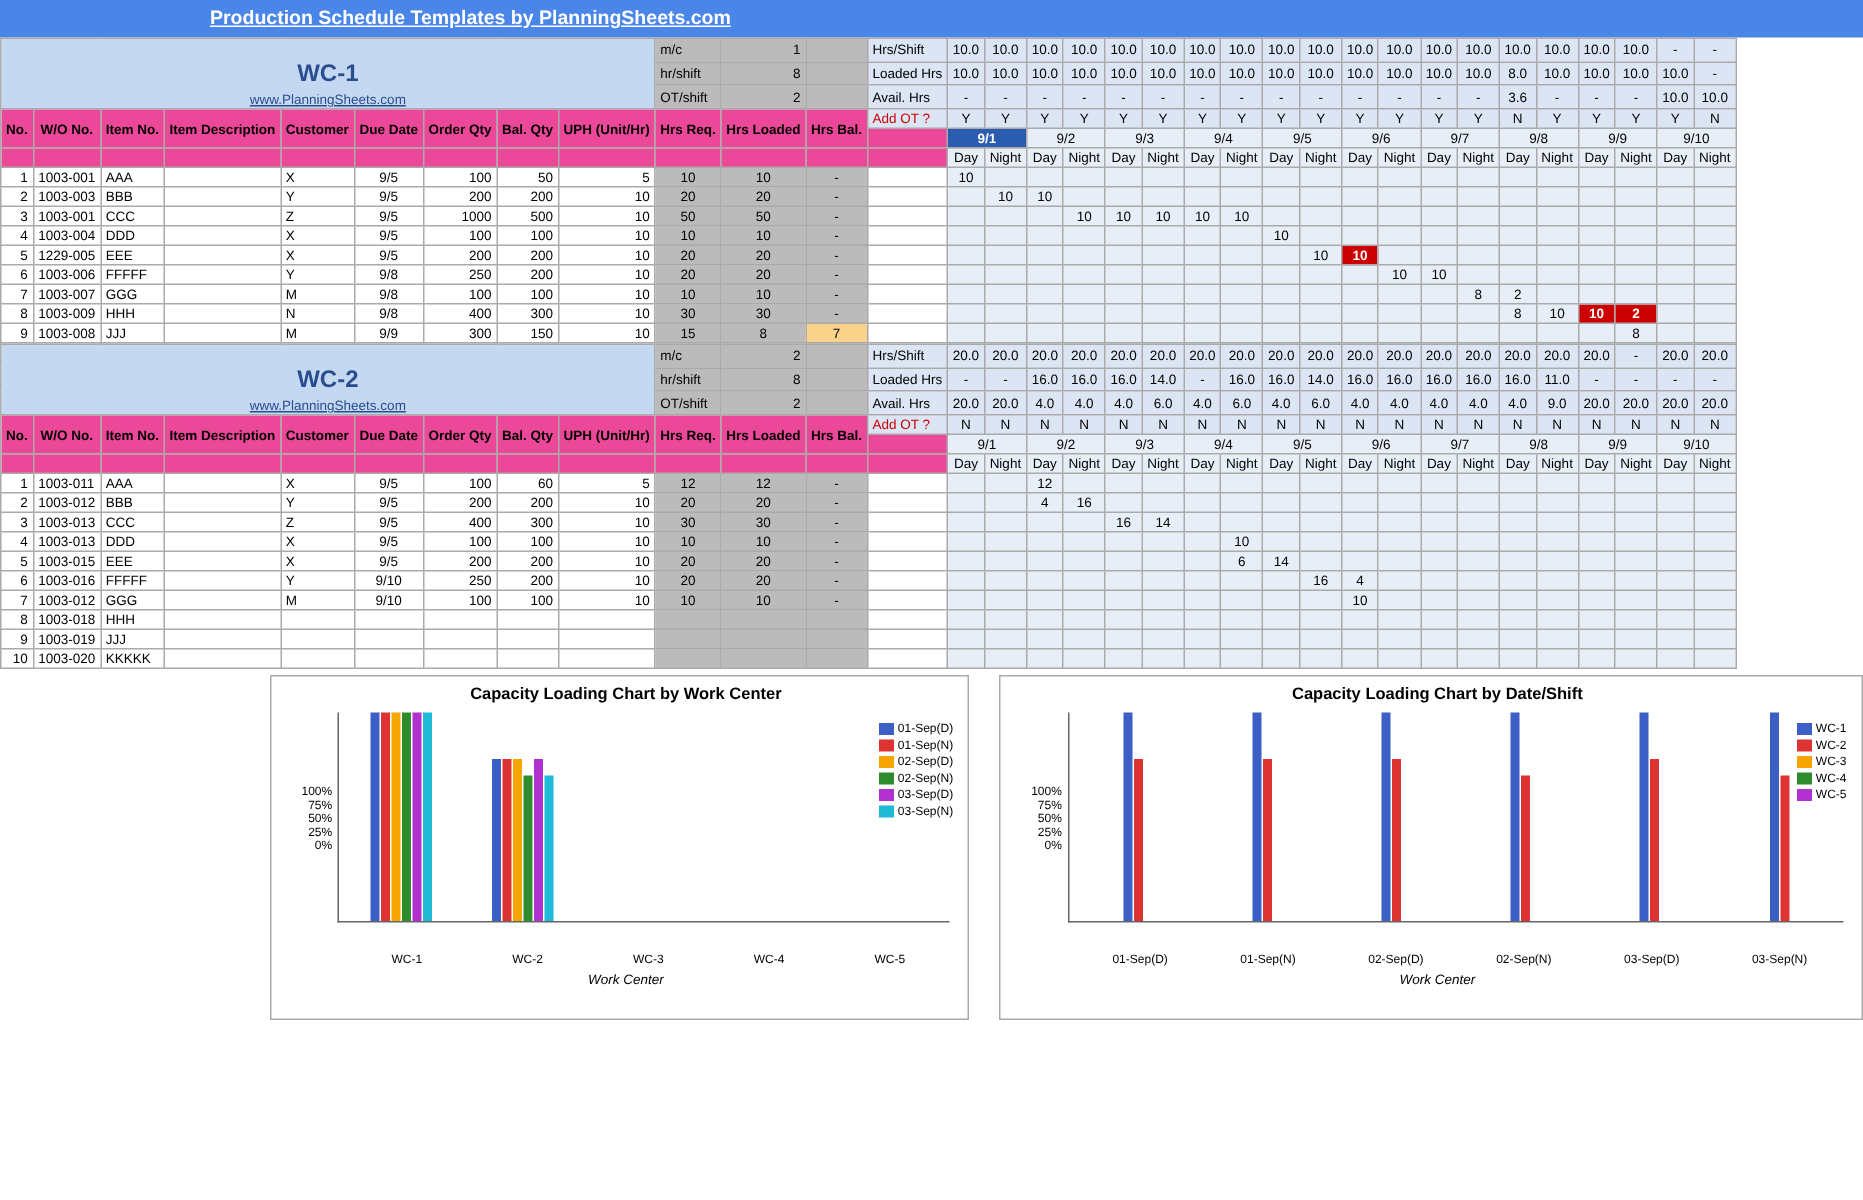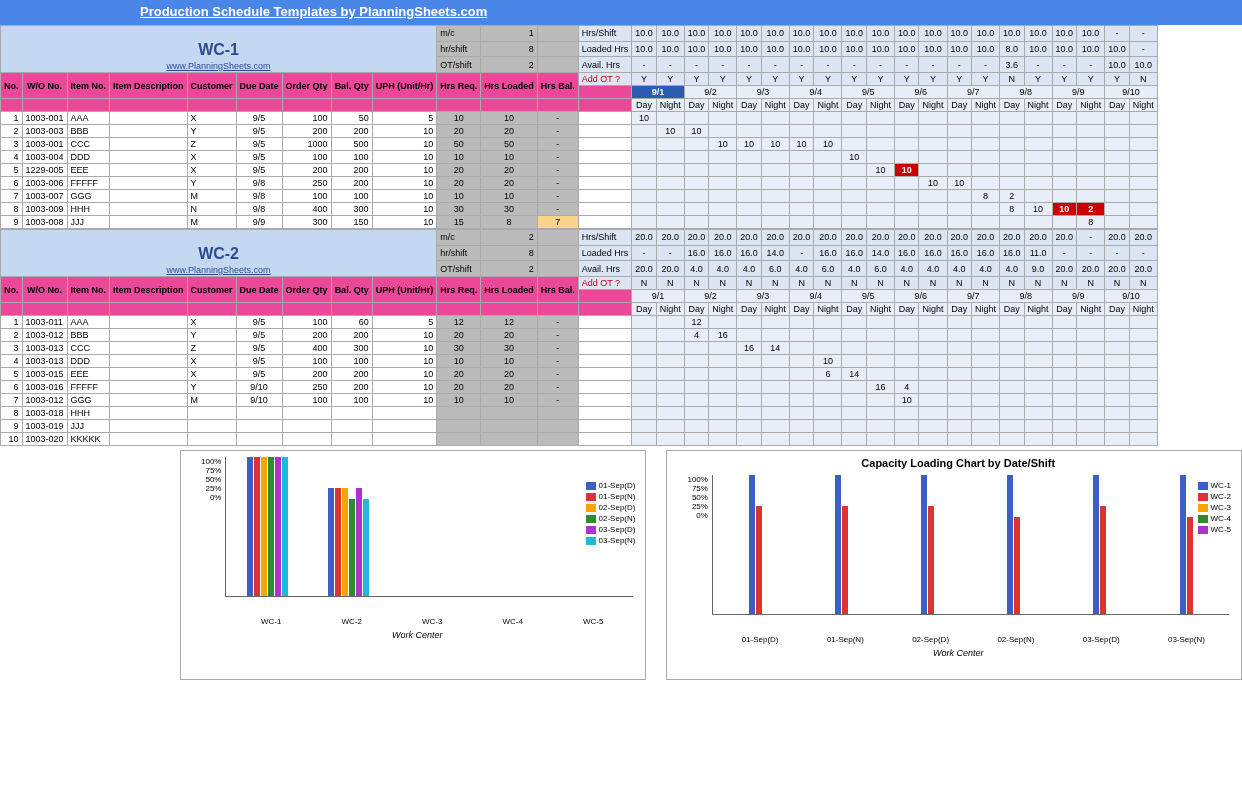--- a/index.html
+++ b/index.html
@@ -17,21 +17,21 @@
 .orange-bg { background: #fbd38a; }
 .hdr { background: #ec4899; font-weight: bold; }
 .date-hdr { background: #e8eef8; }
 .sel-date { background: #2a5db0; color: #fff; font-weight: bold; }
 .left { text-align: left; }
 .right { text-align: right; }
 .charts { display: flex; gap: 20px; padding: 4px 0 4px 180px; }
 .chart-box { border: 1px solid #aaa; padding: 6px 12px 6px 20px; background: #fff; position: relative; height: 230px; }
 .chart-title { font-weight: bold; font-size: 11px; text-align: center; margin-bottom: 6px; }
 .chart-body { display: flex; height: 160px; }
-.y-axis { display: flex; flex-direction: column; justify-content: flex-start; font-size: 8px; text-align: right; padding-right: 4px; height: 140px; }
+.y-axis { display: flex; flex-direction: column; justify-content: center; font-size: 8px; text-align: right; padding-right: 4px; height: 140px; }
 .plot { flex: 1; position: relative; display: flex; align-items: flex-end; border-left: 1px solid #666; border-bottom: 1px solid #666; height: 140px; }
 .bargroup { display: flex; align-items: flex-end; justify-content: center; flex: 1; gap: 1px; height: 100%; }
 .bar { width: 6px; }
 .x-labels { display: flex; font-size: 8px; margin-left: 30px; }
 .x-labels div { flex: 1; text-align: center; }
 .x-title { font-size: 9px; text-align: center; margin-top: 4px; font-style: italic; }
 .legend { position: absolute; right: 10px; top: 30px; font-size: 8px; }
 .legend div { display: flex; align-items: center; gap: 3px; margin-bottom: 2px; }
 .swatch { width: 10px; height: 8px; }
 </style>
@@ -1041,20 +1041,21 @@
           <td class="lb2-bg"></td>
           <td class="lb2-bg"></td>
           <td class="lb2-bg"></td>
         </tr>
       </tbody>
     </table>
   </div>
 
 <div class="charts" id="charts">
     <div class="chart-box" style="width:470px">
+      <div class="chart-title">Capacity Loading Chart by Work Center</div>
       <div class="chart-body">
         <div class="y-axis">
           <div>100%</div>
           <div>75%</div>
           <div>50%</div>
           <div>25%</div>
           <div>0%</div>
         </div>
         <div class="plot">
           <div class="bargroup">

